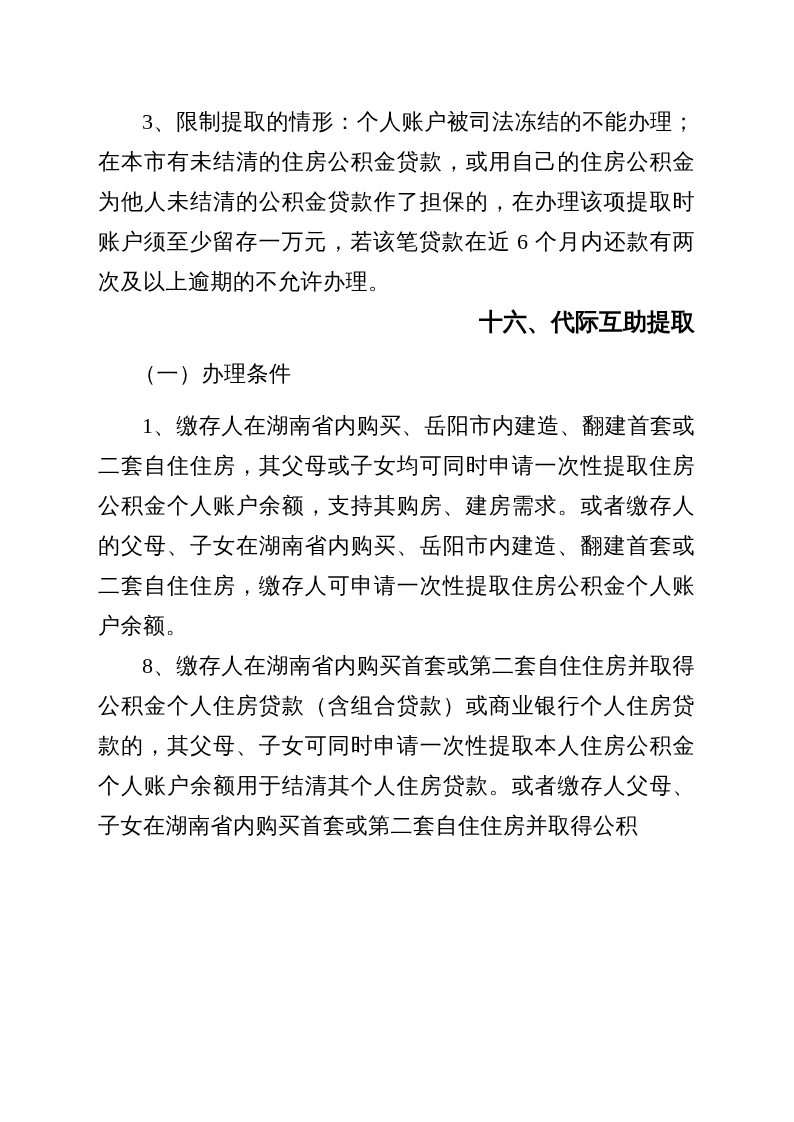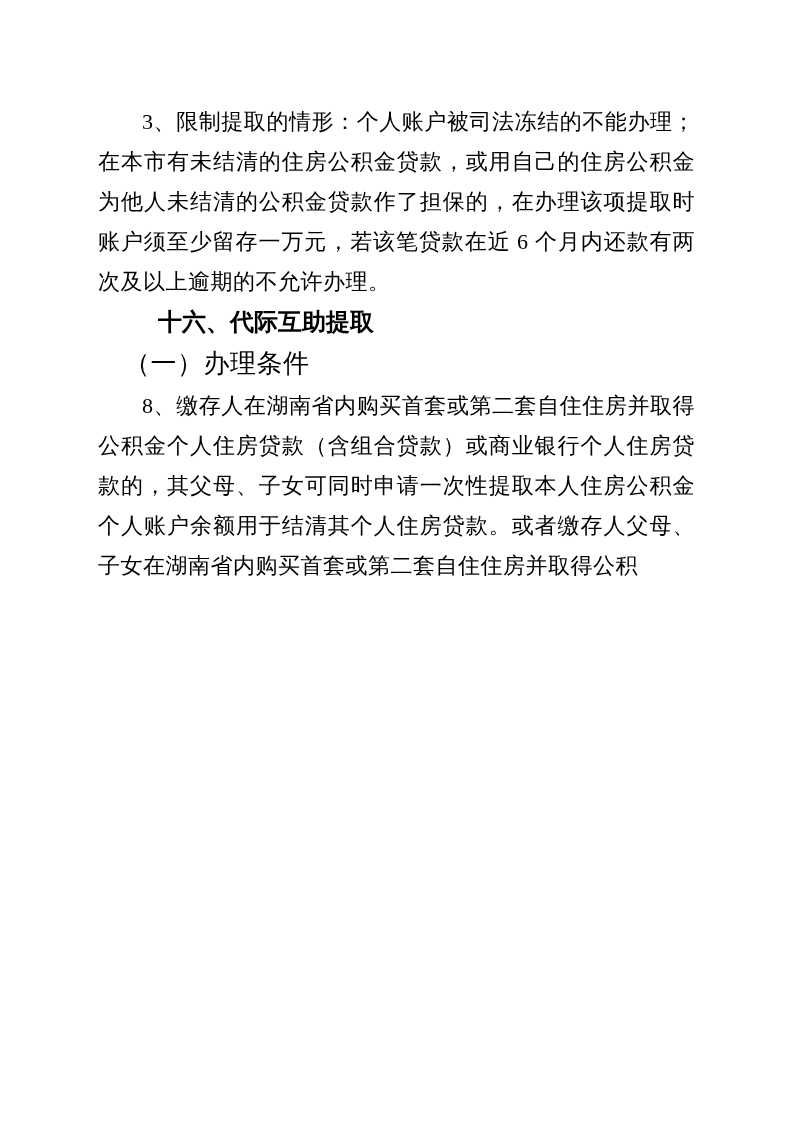--- a/index.html
+++ b/index.html
@@ -32,35 +32,36 @@
     text-indent: 44px;
     font-weight: normal;
   }
   .section-heading {
     margin: 0;
     font-size: 24px;
     line-height: 40px;
     font-weight: bold;
     font-family: "Liberation Sans", "DejaVu Sans", sans-serif;
     text-indent: 60px;
-    text-align: left;
+    text-align: right;
   }
   .subsection-heading {
-    margin: 2px;
-    font-size: 26px;
+    margin: 12px;
+    font-size: 22px;
     line-height: 40px;
     letter-spacing: 0.5px;
     text-indent: 24px;
     text-align: left;
     font-weight: normal;
   }
 </style>
 </head>
 <body>
 
 <div class="page">
   <div class="doc-body">
     <p class="para">3、限制提取的情形：个人账户被司法冻结的不能办理；在本市有未结清的住房公积金贷款，或用自己的住房公积金为他人未结清的公积金贷款作了担保的，在办理该项提取时账户须至少留存一万元，若该笔贷款在近 6 个月内还款有两次及以上逾期的不允许办理。</p>
     <h2 class="section-heading">十六、代际互助提取</h2>
     <p class="subsection-heading">（一）办理条件</p>
+    <p class="para">1、缴存人在湖南省内购买、岳阳市内建造、翻建首套或二套自住住房，其父母或子女均可同时申请一次性提取住房公积金个人账户余额，支持其购房、建房需求。或者缴存人的父母、子女在湖南省内购买、岳阳市内建造、翻建首套或二套自住住房，缴存人可申请一次性提取住房公积金个人账户余额。</p>
     <p class="para">8、缴存人在湖南省内购买首套或第二套自住住房并取得公积金个人住房贷款（含组合贷款）或商业银行个人住房贷款的，其父母、子女可同时申请一次性提取本人住房公积金个人账户余额用于结清其个人住房贷款。或者缴存人父母、子女在湖南省内购买首套或第二套自住住房并取得公积</p>
   </div>
 </div>
 
 </body></html>

